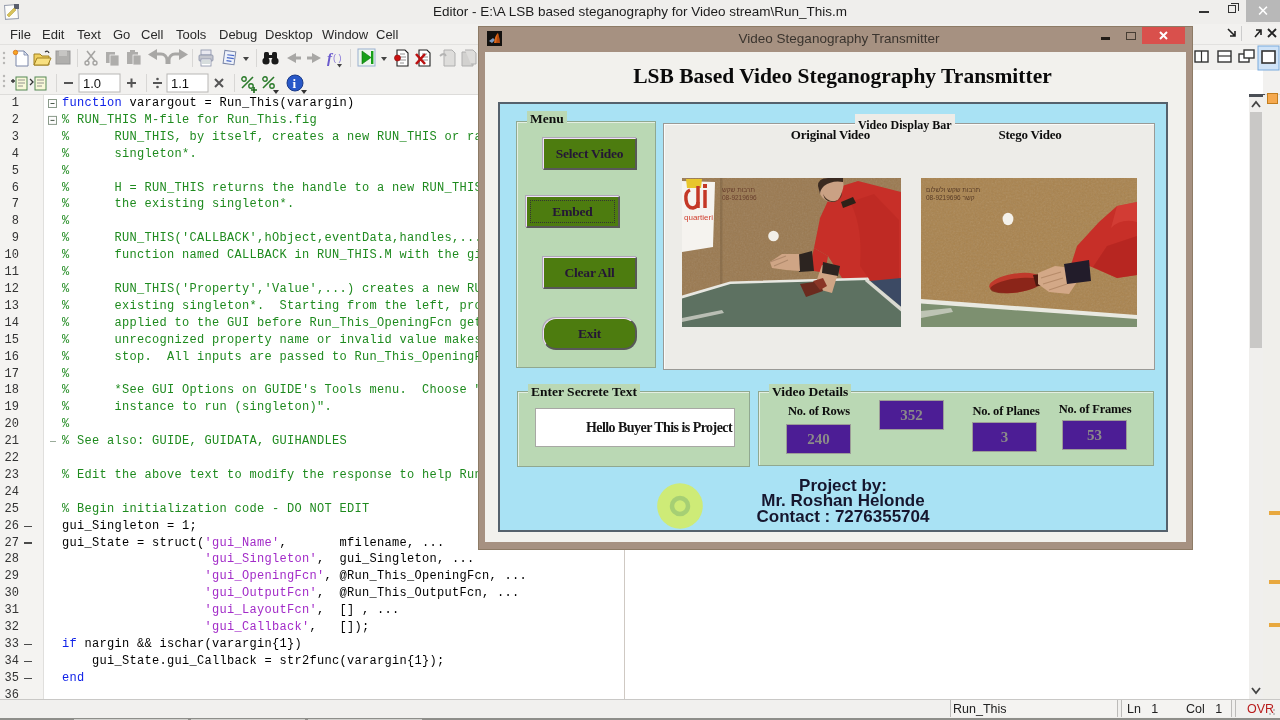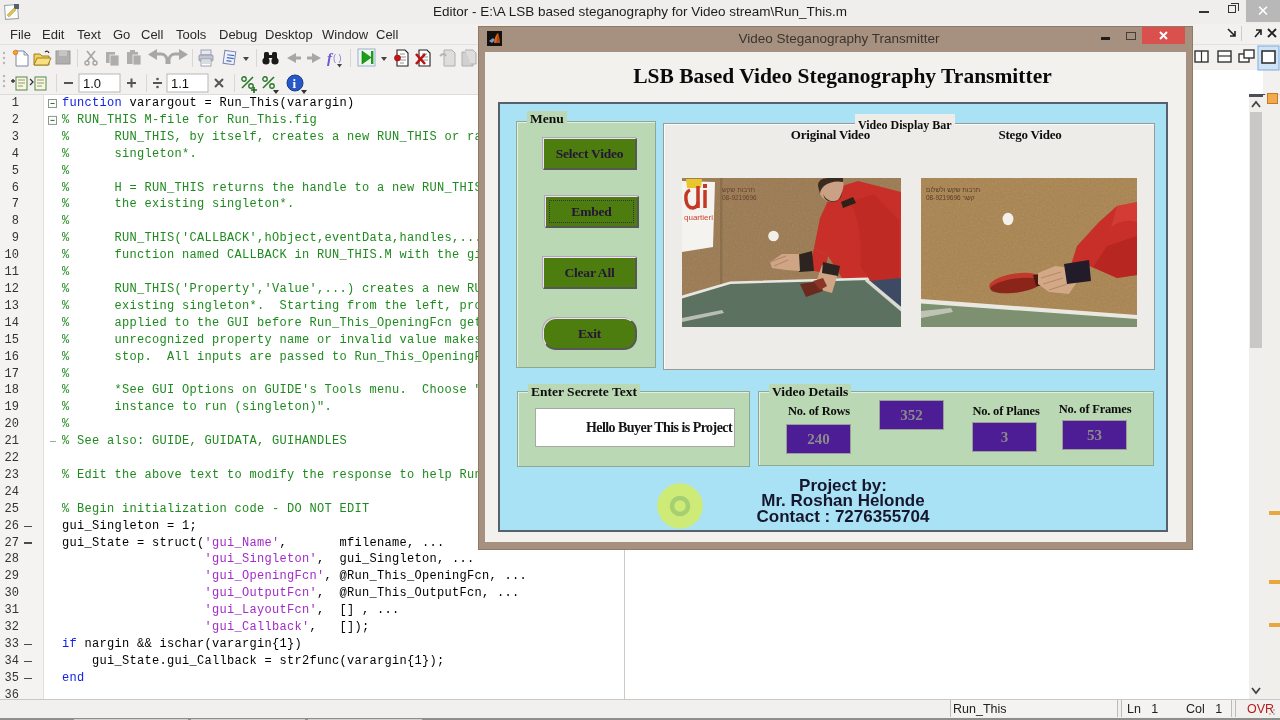--- a/index.html
+++ b/index.html
@@ -334,21 +334,21 @@
 
   <div class="abs" style="left:485px;top:52px;width:701px;height:490px;background:#f2f1ed;"></div>
   <div class="abs ser" style="left:492px;top:64px;width:701px;text-align:center;font-size:21.5px;font-weight:bold;color:#0a0a0a;white-space:nowrap;">LSB Based Video Steganography Transmitter</div>
 
   <div class="abs" style="left:498px;top:102px;width:670px;height:430px;background:#a9e2f4;border:2px solid #55616c;"></div>
 
   <div class="abs" style="left:516px;top:121px;width:140px;height:247px;background:#bad8b4;border:1px solid #90a890;box-shadow:inset 1px 1px 0 #e4efe2;"></div>
   <div class="abs ser" style="left:527px;top:111px;height:15px;background:#bad8b4;padding:0 3px;font-size:13.5px;font-weight:bold;color:#0d0d0d;line-height:15px;white-space:nowrap;">Menu</div>
 
   <div class="abs ser btn" style="left:543px;top:138px;">Select Video</div>
-  <div class="abs ser btn" style="left:545px;top:196px;"><span class="focus"></span>Embed</div>
+  <div class="abs ser btn" style="left:526px;top:196px;"><span class="focus"></span>Embed</div>
   <div class="abs ser btn" style="left:543px;top:257px;">Clear All</div>
   <div class="abs ser btn" style="left:543px;top:318px;border-radius:13px;">Exit</div>
 
   <div class="abs" style="left:663px;top:123px;width:492px;height:247px;background:#edece8;border:1px solid #9a9a96;box-shadow:inset 1px 1px 0 #fbfbf9;"></div>
   <div class="abs ser" style="left:855px;top:114px;height:15px;background:#edece8;padding:4px 3px;font-size:12px;font-weight:bold;color:#0d0d0d;line-height:15px;white-space:nowrap;">Video Display Bar</div>
   <div class="abs ser" style="left:700px;top:127px;width:170px;text-align:right;font-size:13px;letter-spacing:-0.2px;font-weight:bold;color:#0d0d0d;">Original Video</div>
   <div class="abs ser" style="left:945px;top:127px;width:170px;text-align:center;font-size:13px;letter-spacing:-0.2px;font-weight:bold;color:#0d0d0d;">Stego Video</div>
 
   <div class="abs" style="left:517px;top:391px;width:233px;height:76px;background:#bad8b4;border:1px solid #90a890;box-shadow:inset 1px 1px 0 #e4efe2;"></div>
   <div class="abs ser" style="left:528px;top:384px;height:15px;background:#bad8b4;padding:0 3px;font-size:13.5px;font-weight:bold;color:#0d0d0d;line-height:15px;white-space:nowrap;">Enter Secrete Text</div>

